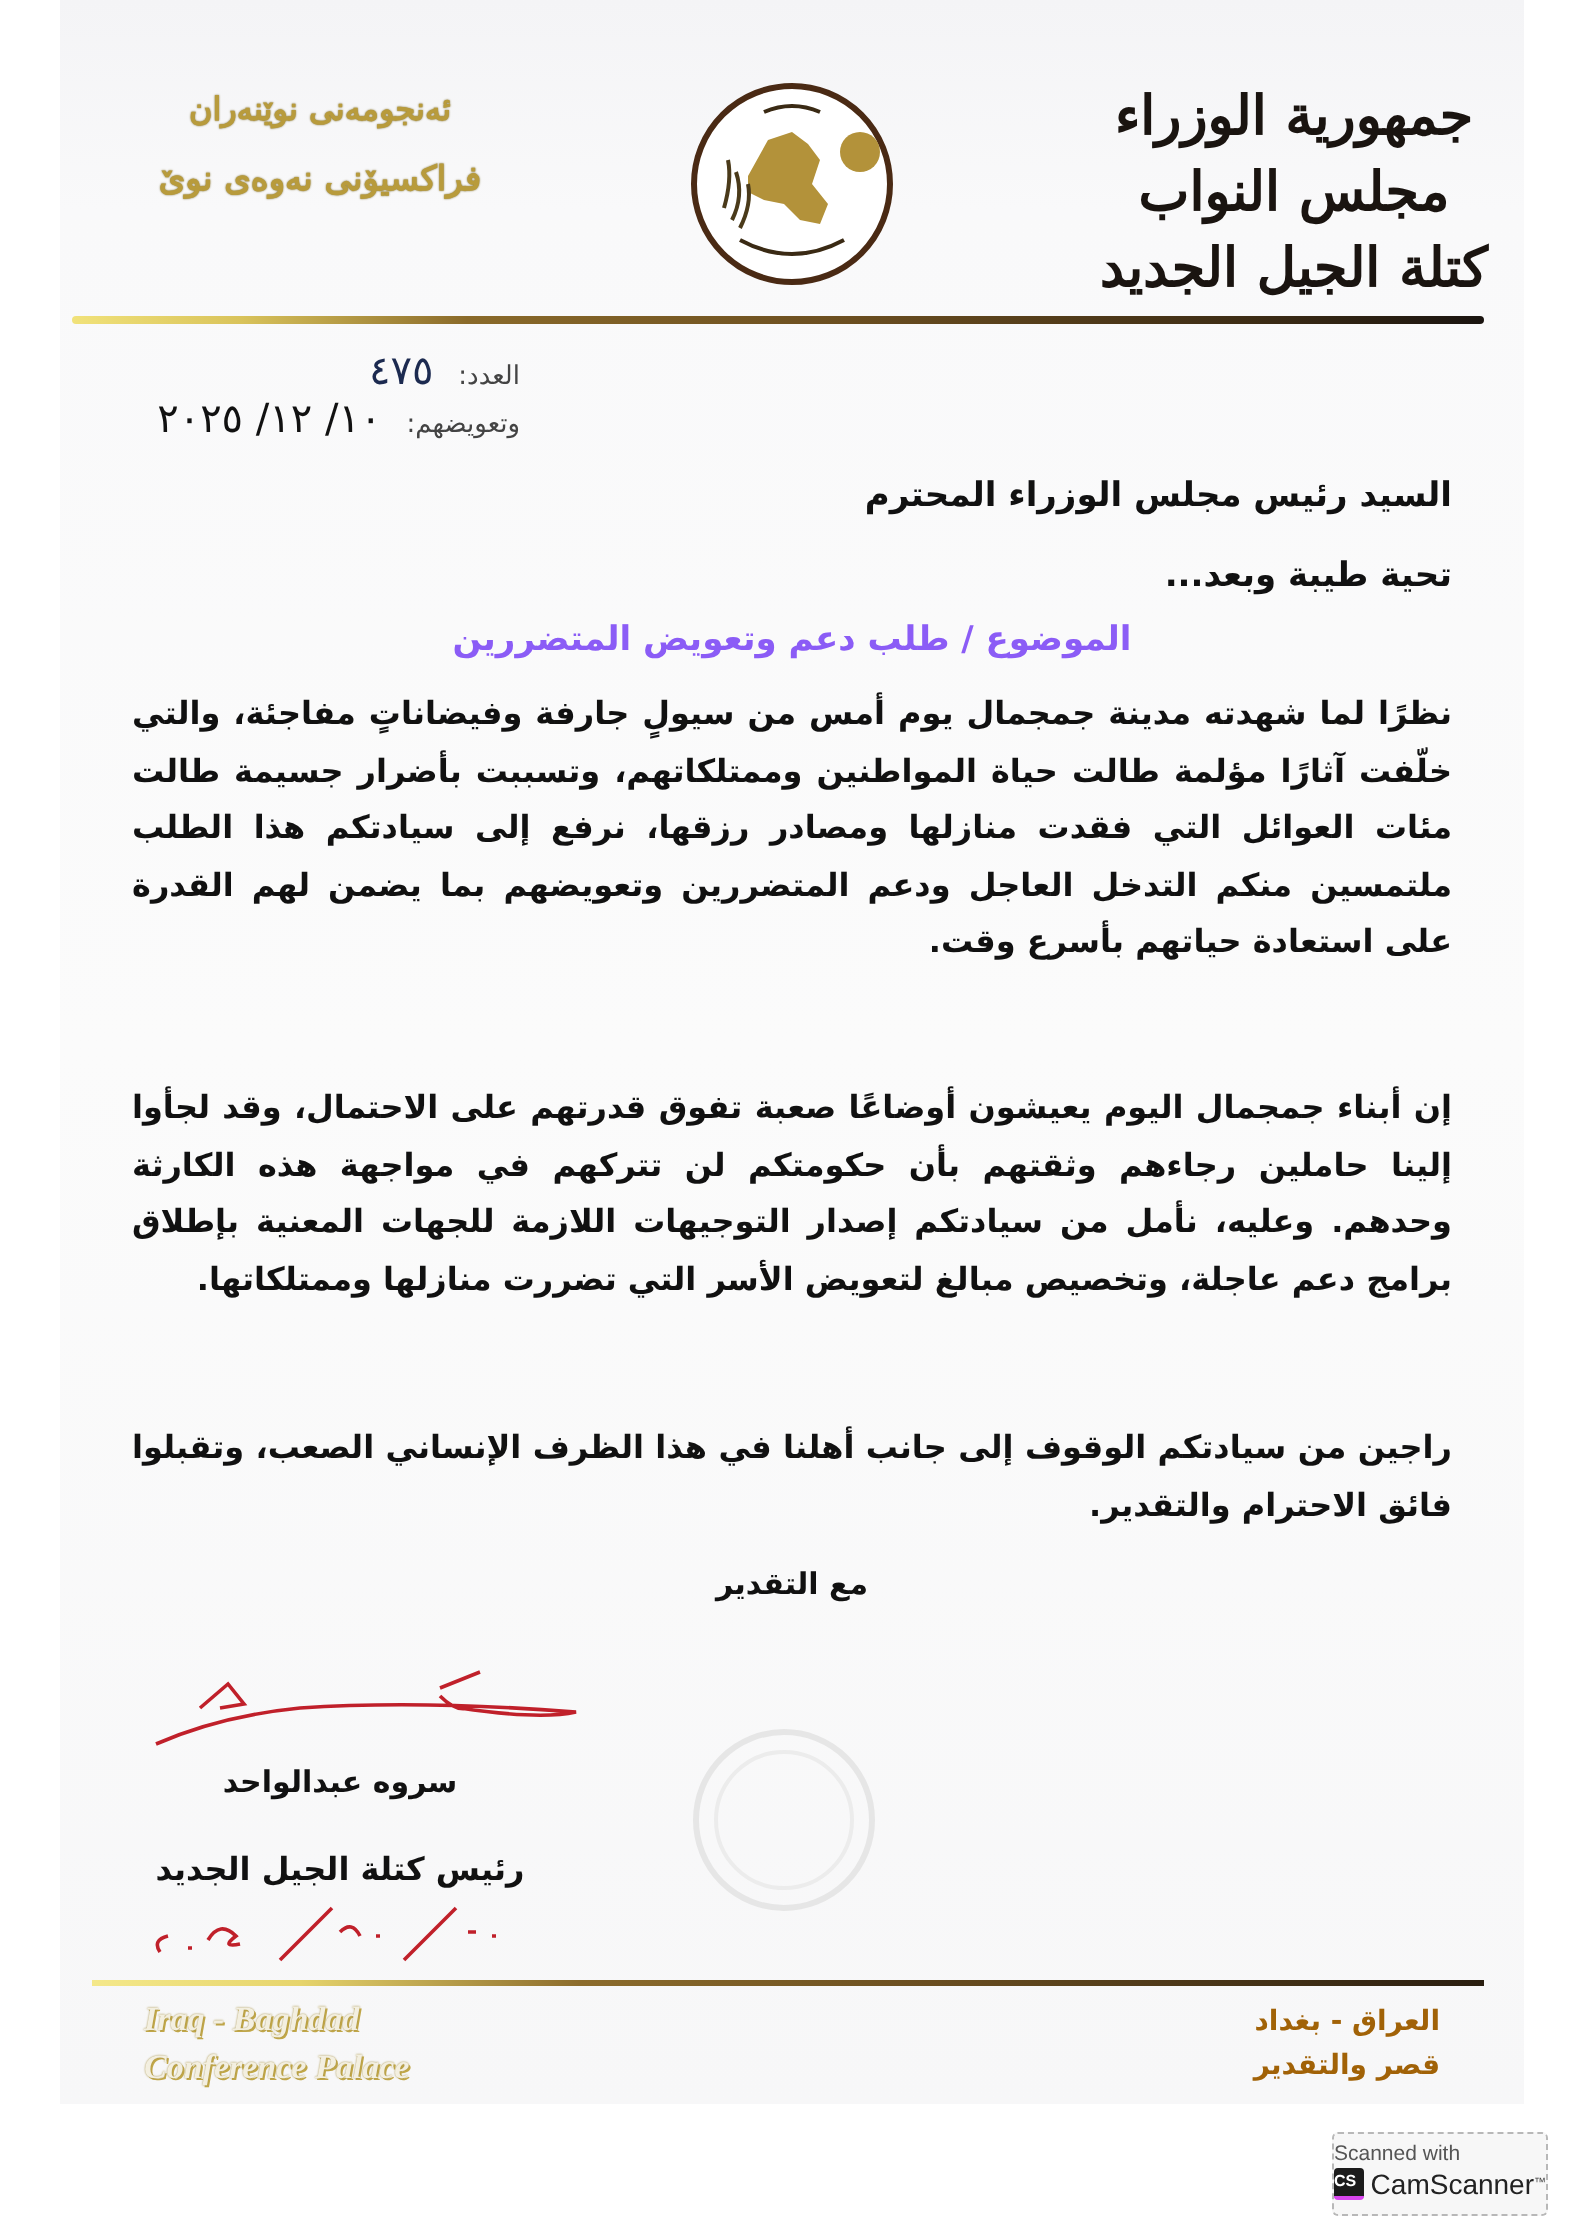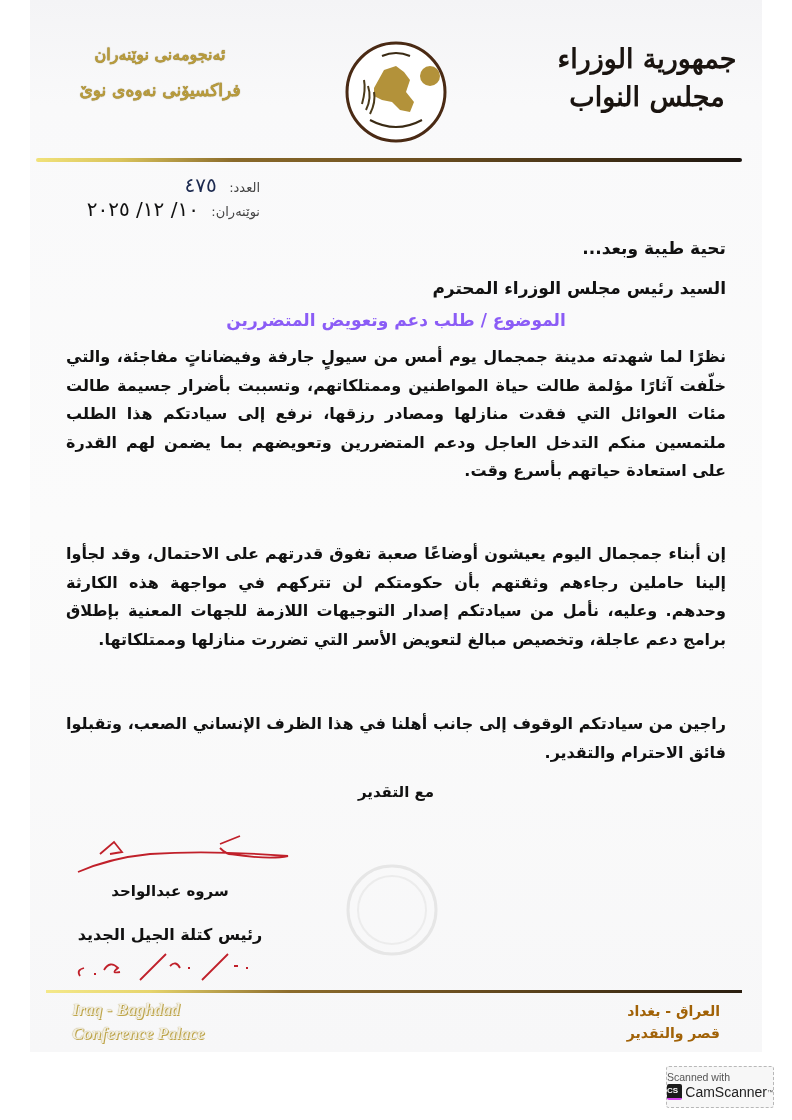--- a/index.html
+++ b/index.html
@@ -88,20 +88,21 @@
   .cs-tm { font-size: 6px; color: #444; vertical-align: super; }
 </style>
 </head>
 <body>
 
 <div class="sheet"></div>
 
 <div class="hdr-right">
   <div>جمهورية الوزراء</div>
   <div>مجلس النواب</div>
+  <div>كتلة الجيل الجديد</div>
 </div>
 
 <div class="emblem">
   <svg width="104" height="104" viewBox="0 0 104 104">
     <circle cx="52" cy="52" r="49" fill="#ffffff" stroke="#4a2a14" stroke-width="3"></circle>
     <path d="M30 48 L40 30 L52 26 L60 32 L66 40 L62 52 L70 62 L66 72 L56 70 L48 62 L38 60 L30 56 Z" fill="#b3923a"></path>
     <circle cx="86" cy="36" r="10" fill="#b3923a"></circle>
     <path d="M18 64 Q22 50 20 40 M22 70 Q28 58 24 46 M26 74 Q32 62 30 52" stroke="#4a3a1a" stroke-width="2" fill="none"></path>
     <path d="M26 80 Q52 94 78 80" stroke="#3a2a14" stroke-width="2" fill="none"></path>
     <path d="M38 16 Q52 10 66 16" stroke="#3a2a14" stroke-width="2" fill="none"></path>
@@ -114,28 +115,28 @@
 </div>
 
 <div class="gold-rule"></div>
 
 <div class="ref">
   <div class="row">
     <span class="lbl">العدد:</span>
     <span class="hand">٤٧٥</span>
   </div>
   <div class="row">
-    <span class="lbl">نوێنەران:</span>
+    <span class="lbl">وتعويضهم:</span>
     <span class="date">١٠/ ١٢/ ٢٠٢٥</span>
   </div>
 </div>
 
 <div class="body addr">
+  <div>السيد رئيس مجلس الوزراء المحترم</div>
   <div>تحية طيبة وبعد...</div>
-  <div>السيد رئيس مجلس الوزراء المحترم</div>
 </div>
 
 <div class="subject">الموضوع / طلب دعم وتعويض المتضررين</div>
 
 <div class="body para p1">نظرًا لما شهدته مدينة جمجمال يوم أمس من سيولٍ جارفة وفيضاناتٍ مفاجئة، والتي خلّفت آثارًا مؤلمة طالت حياة المواطنين وممتلكاتهم، وتسببت بأضرار جسيمة طالت مئات العوائل التي فقدت منازلها ومصادر رزقها، نرفع إلى سيادتكم هذا الطلب ملتمسين منكم التدخل العاجل ودعم المتضررين وتعويضهم بما يضمن لهم القدرة على استعادة حياتهم بأسرع وقت.</div>
 <div class="body para p2">إن أبناء جمجمال اليوم يعيشون أوضاعًا صعبة تفوق قدرتهم على الاحتمال، وقد لجأوا إلينا حاملين رجاءهم وثقتهم بأن حكومتكم لن تتركهم في مواجهة هذه الكارثة وحدهم. وعليه، نأمل من سيادتكم إصدار التوجيهات اللازمة للجهات المعنية بإطلاق برامج دعم عاجلة، وتخصيص مبالغ لتعويض الأسر التي تضررت منازلها وممتلكاتها.</div>
 <div class="body para p3">راجين من سيادتكم الوقوف إلى جانب أهلنا في هذا الظرف الإنساني الصعب، وتقبلوا فائق الاحترام والتقدير.</div>
 
 <div class="closing">مع التقدير</div>
 

